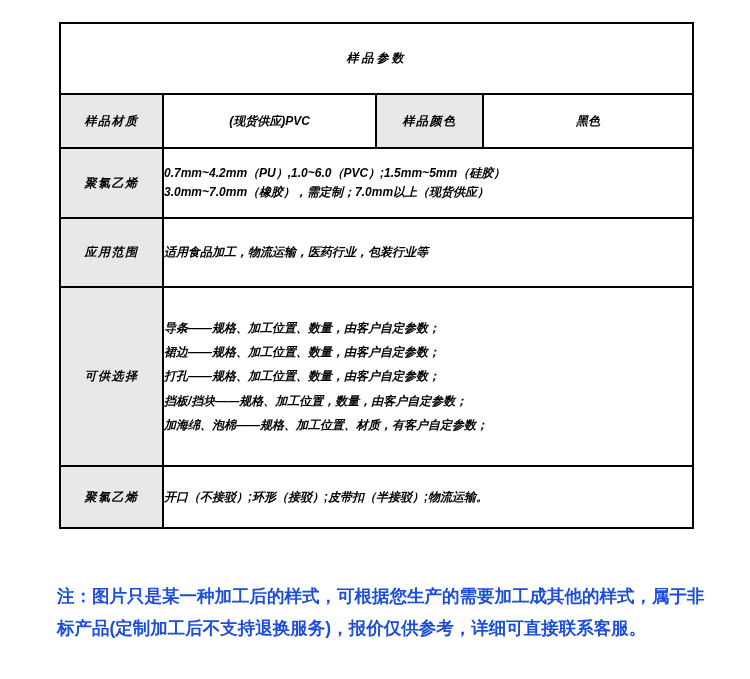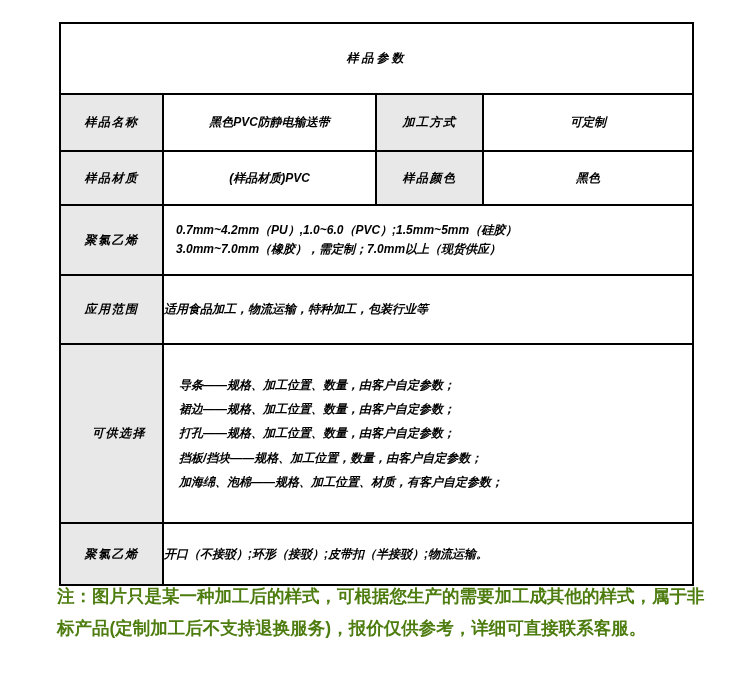--- a/index.html
+++ b/index.html
@@ -58,77 +58,71 @@
     background: #ffffff;
     text-align: left;
     padding-left: 20px;
     padding-right: 12px;
     font-size: 17px;
     white-space: pre-line;
   }
   tr.row-name td    { height: 55px; }
   tr.row-material td{ height: 52px; margin-top: 15px; }
   tr.row-thick td   { height: 68px; }
-  tr.row-thick td.value-left { line-height: 1.55; padding-left: 12px; }
+  tr.row-thick td.value-left { line-height: 1.55; }
   tr.row-app td     { height: 67px; margin-left: 40px; }
-  tr.row-special td { height: 177px; padding-left: 15px; }
+  tr.row-special td { height: 177px; }
   tr.row-special td.value-left { line-height: 2.03; }
   tr.row-splice td  { height: 60px; }
   .note {
     position: absolute;
     left: 57px;
     top: 581px;
     width: 648px;
     font-size: 17.5px;
     font-weight: 700;
     line-height: 1.82;
     text-align: left;
-    color: #4d7c0f;
+    color: #1d4ed8;
   }
 </style>
 </head>
 <body>
 
 <div class="canvas">
 
   <table class="spec-table">
     <colgroup>
       <col style="width:103px">
       <col style="width:213px">
       <col style="width:107px">
       <col style="width:210px">
     </colgroup>
     <tbody>
       <tr class="row-title">
         <td class="title-cell" colspan="4">样品参数</td>
       </tr>
 
-      <tr class="row-name">
-        <td class="label-cell">样品名称</td>
-        <td class="value-cell">黑色PVC防静电输送带</td>
-        <td class="label-cell">加工方式</td>
-        <td class="value-cell">可定制</td>
-      </tr>
 
       <tr class="row-material">
         <td class="label-cell">样品材质</td>
-        <td class="value-cell">(样品材质)PVC</td>
+        <td class="value-cell">(现货供应)PVC</td>
         <td class="label-cell">样品颜色</td>
         <td class="value-cell">黑色</td>
       </tr>
 
       <tr class="row-thick">
         <td class="label-cell">聚氯乙烯</td>
         <td class="value-left" colspan="3">0.7mm~4.2mm（PU）,1.0~6.0（PVC）;1.5mm~5mm（硅胶）
 3.0mm~7.0mm（橡胶），需定制；7.0mm以上（现货供应）</td>
       </tr>
 
       <tr class="row-app">
         <td class="label-cell">应用范围</td>
-        <td class="value-left" colspan="3">适用食品加工，物流运输，特种加工，包装行业等</td>
+        <td class="value-left" colspan="3">适用食品加工，物流运输，医药行业，包装行业等</td>
       </tr>
 
       <tr class="row-special">
         <td class="label-cell">可供选择</td>
         <td class="value-left" colspan="3">导条——规格、加工位置、数量，由客户自定参数；
 裙边——规格、加工位置、数量，由客户自定参数；
 打孔——规格、加工位置、数量，由客户自定参数；
 挡板/挡块——规格、加工位置，数量，由客户自定参数；
 加海绵、泡棉——规格、加工位置、材质，有客户自定参数；</td>
       </tr>

